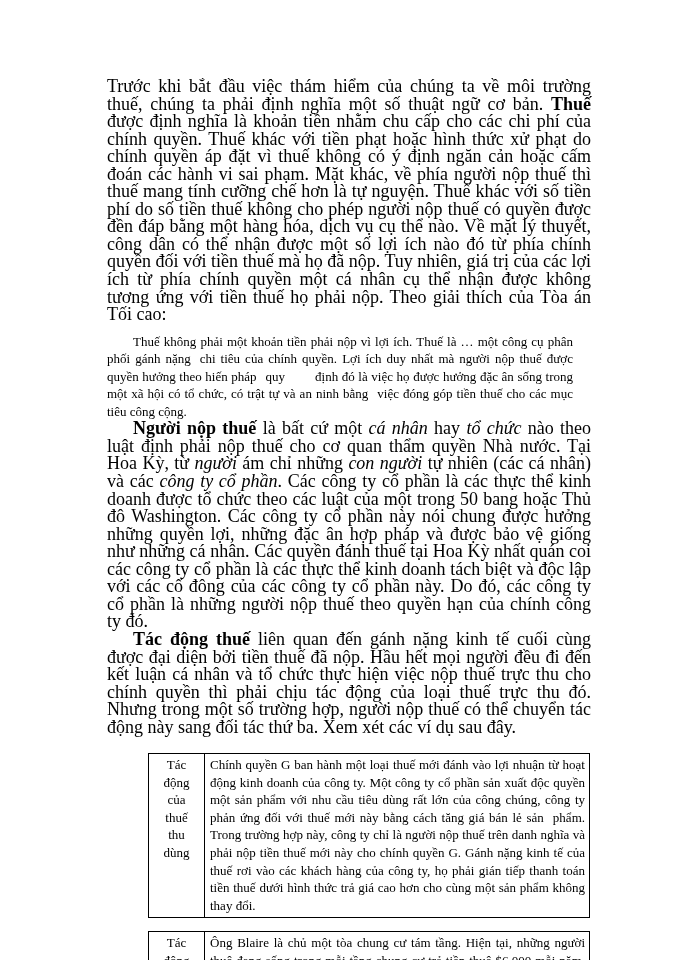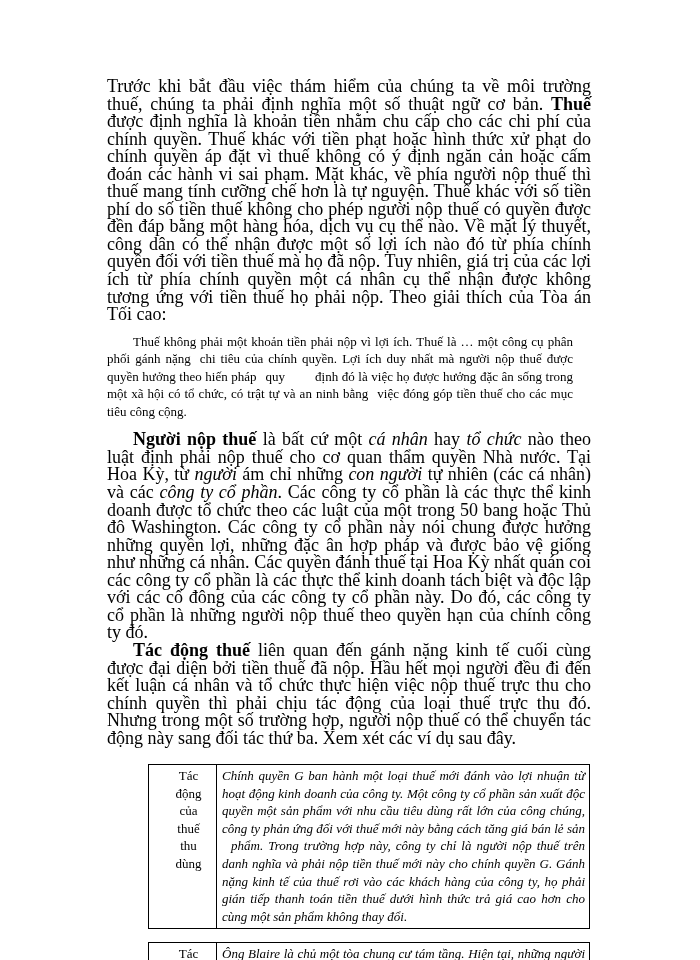--- a/index.html
+++ b/index.html
@@ -42,21 +42,20 @@
   }
   .gapwide {
     display: inline-block;
     width: 9px;
   }
   .gapwider {
     display: inline-block;
     width: 30px;
   }
   .p2 {
-    margin-top: 11px;
   }
   .p3 {
     margin-top: 0px;
   }
   b, strong { font-weight: bold; }
   i, em { font-style: italic; }
 
   .ex-table {
     border-collapse: collapse;
     width: 442px;
@@ -68,26 +67,25 @@
   .ex-table td {
     border: 1px solid #000000;
     vertical-align: top;
     font-size: 13.0px;
     line-height: 17.55px;
     padding: 2px 4px 3px 5px;
   }
   .ex-table td.label {
     width: 49px;
     text-align: center;
-    padding: 2px 3px 3px 15px;
+    padding: 2px 3px 3px 3px;
   }
   .ex-table td.body {
     text-align: justify;
     text-justify: inter-word;
-    font-style: italic;
   }
   .label-line { display: block; }
 </style>
 </head>
 <body>
 
 <div class="page">
 
   <p class="para"><span>Trước khi bắt đầu việc thám hiểm của chúng ta về môi trường thuế, chúng ta phải định nghĩa một số thuật ngữ cơ bản. </span><b>Thuế</b><span> được định nghĩa là khoản tiền nhằm chu cấp cho các chi phí của chính quyền. Thuế khác với tiền phạt hoặc hình thức xử phạt do chính quyền áp đặt vì thuế không có ý định ngăn cản hoặc cấm đoán các hành vi sai phạm. Mặt khác, về phía người nộp thuế thì thuế mang tính cưỡng chế hơn là tự nguyện. Thuế khác với số tiền phí do số tiền thuế không cho phép người nộp thuế có quyền được đền đáp bằng một hàng hóa, dịch vụ cụ thể nào. Về mặt lý thuyết, công dân có thể nhận được một số lợi ích nào đó từ phía chính quyền đối với tiền thuế mà họ đã nộp. Tuy nhiên, giá trị của các lợi ích từ phía chính quyền một cá nhân cụ thể nhận được không tương ứng với tiền thuế họ phải nộp. Theo giải thích của Tòa án Tối cao:</span></p>
 

